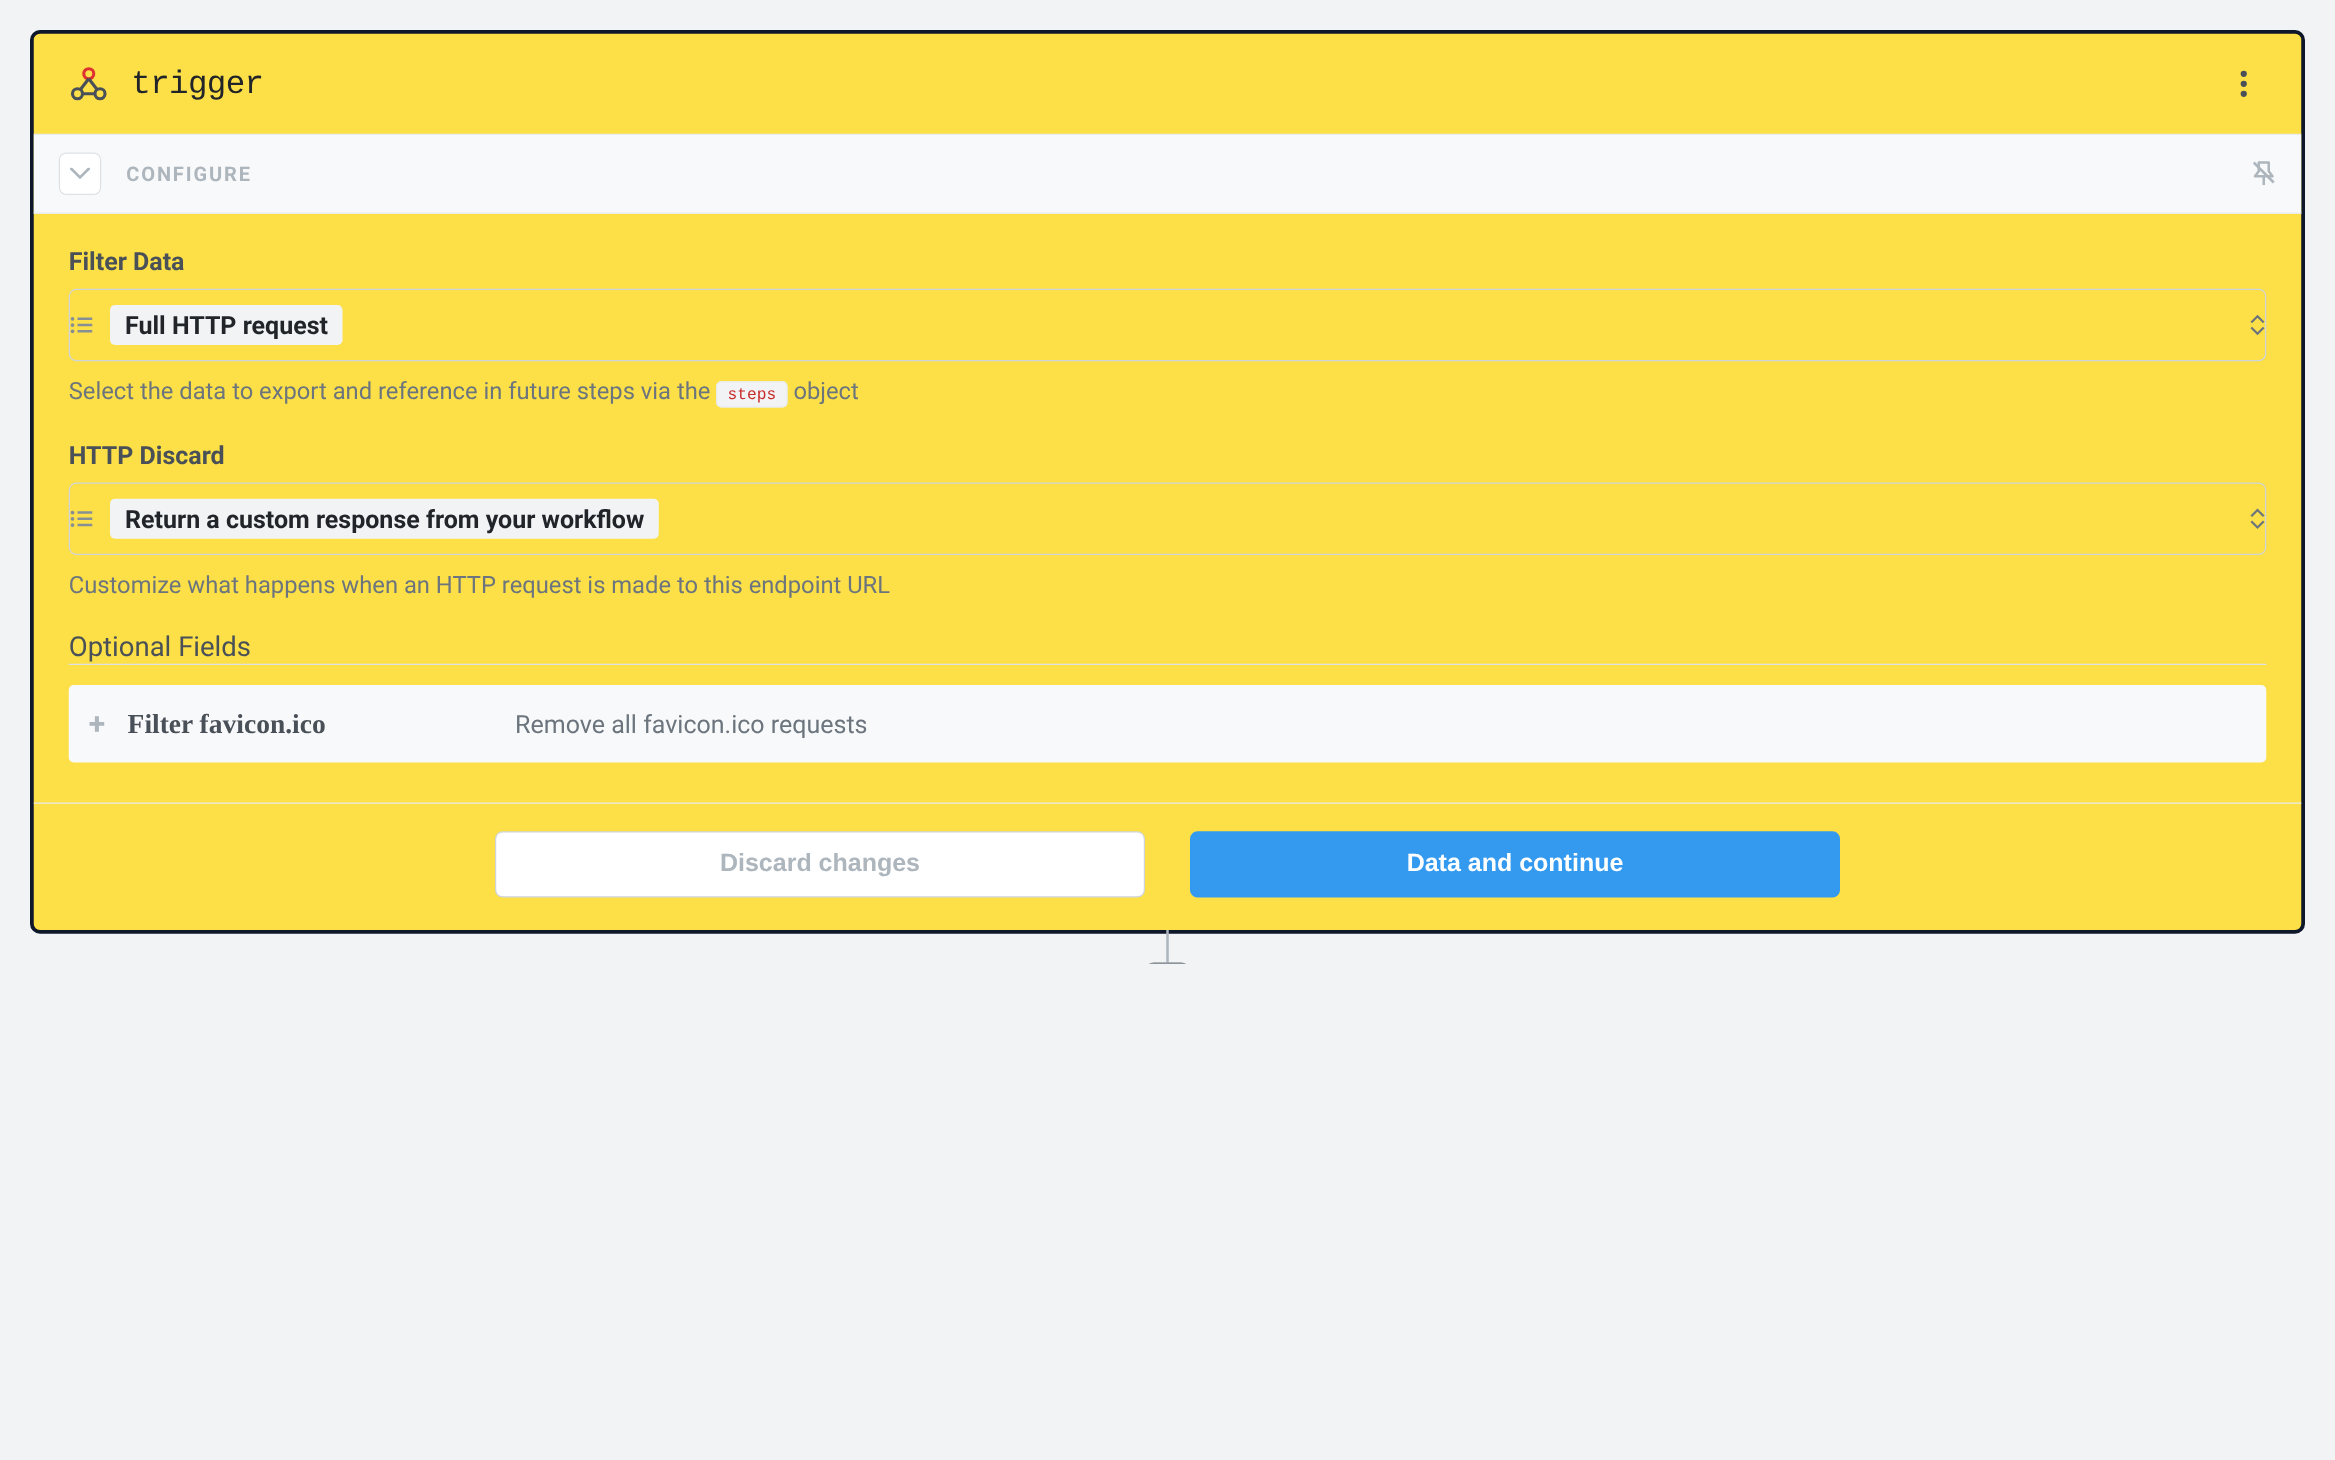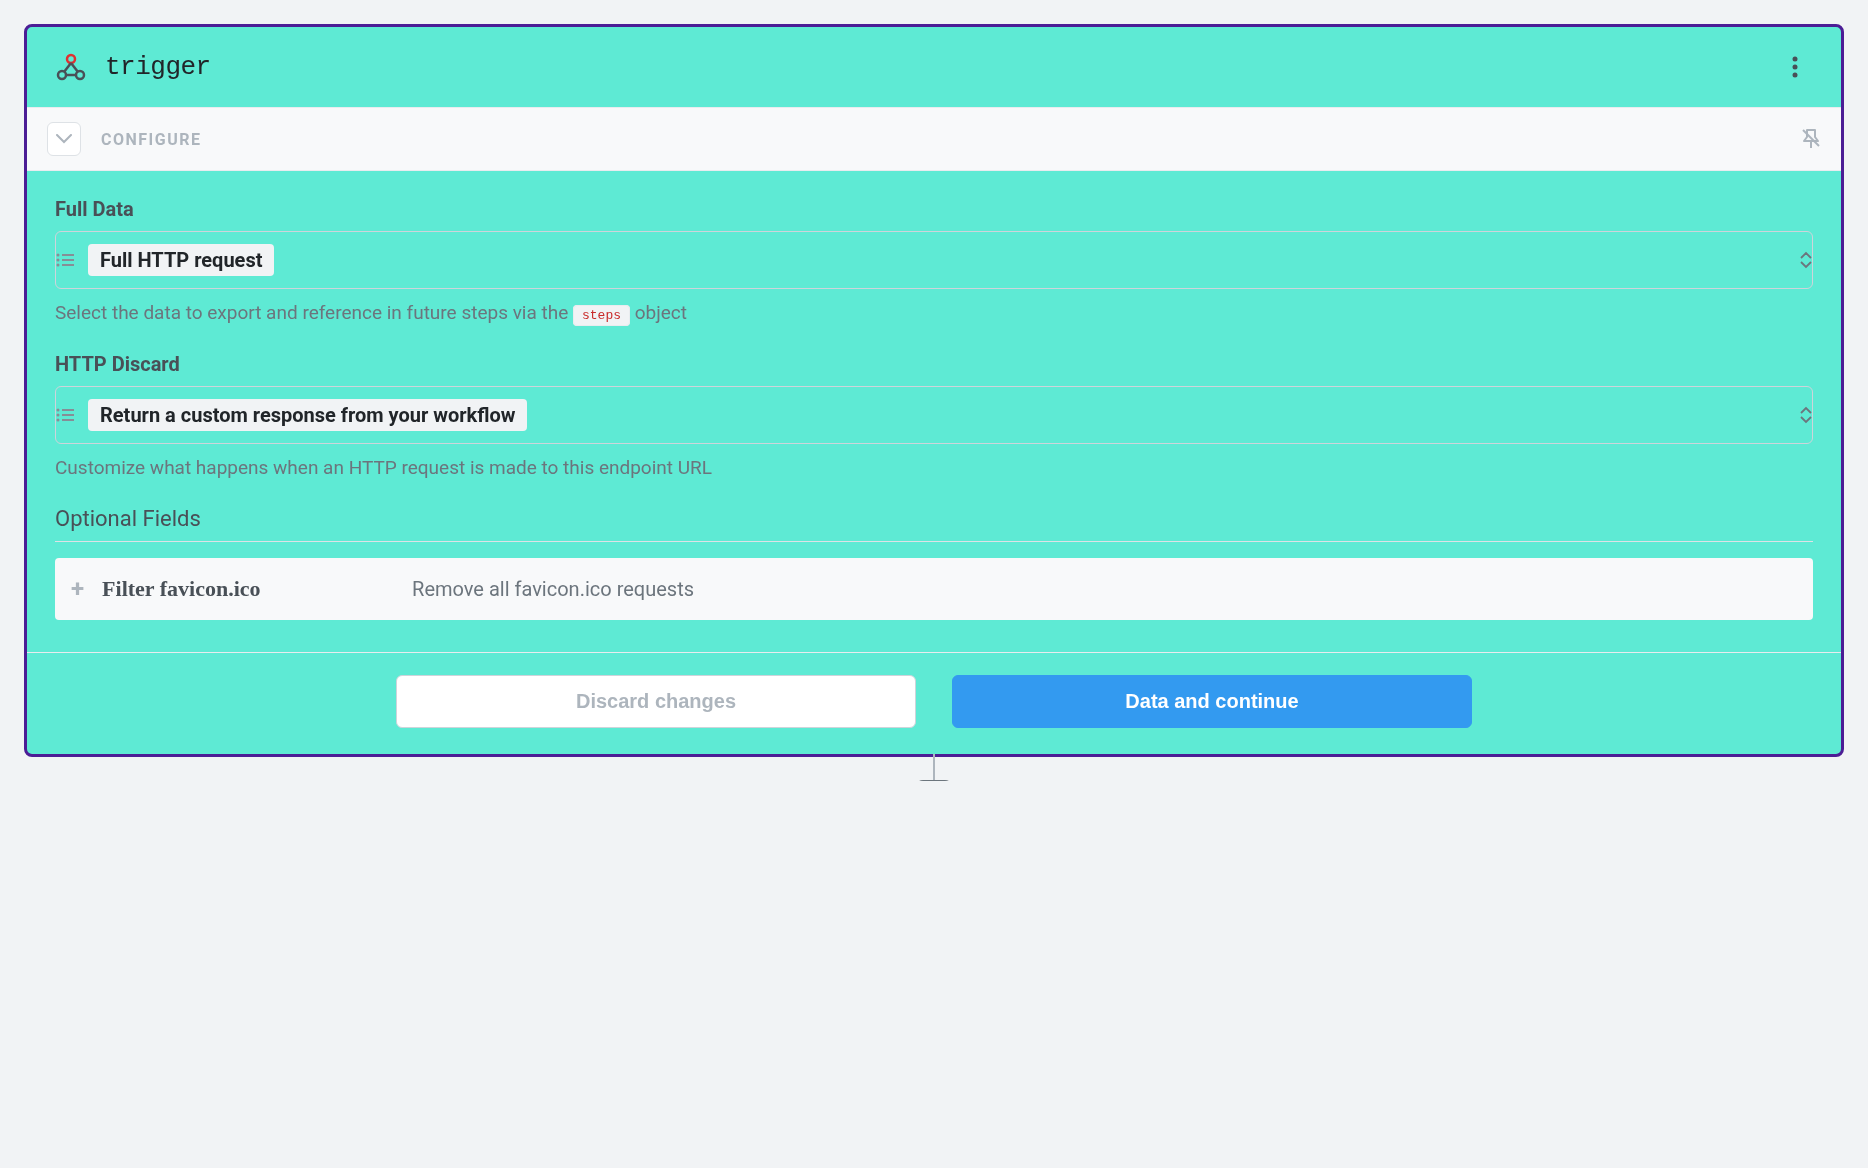--- a/index.html
+++ b/index.html
@@ -3,22 +3,22 @@
 <meta charset="utf-8">
 <style>
 * { box-sizing: border-box; margin: 0; padding: 0; }
 body {
   font-family: -apple-system, BlinkMacSystemFont, "Segoe UI", Roboto, Helvetica, Arial, sans-serif;
   background: #f1f3f5;
   padding: 24px;
   color: #212529;
 }
 .card {
-  background: #5eead4;
-  border: 3px solid #4c1d95;
+  background: #fde047;
+  border: 3px solid #0f172a;
   border-radius: 8px;
   overflow: visible;
   position: relative;
 }
 .card-header {
   display: flex;
   align-items: center;
   padding: 22px 28px;
   border-bottom: 1px solid #e9ecef;
 }
@@ -130,21 +130,21 @@
   border: 1px solid #e9ecef;
   border-radius: 4px;
   padding: 2px 8px;
   color: #c92a2a;
   font-size: 13px;
 }
 .optional-header {
   font-size: 22px;
   font-weight: 400;
   color: #495057;
-  padding-bottom: 10px;
+  padding-bottom: 0;
   border-bottom: 1px solid #dee2e6;
   margin-bottom: 16px;
 }
 .optional-row {
   display: flex;
   align-items: center;
   padding: 18px 16px;
   background: #f8f9fa;
   border-radius: 4px;
   cursor: pointer;
@@ -262,21 +262,21 @@
       <svg width="20" height="22" viewBox="0 0 20 22">
         <path d="M6 2 L14 2 L14 9 L17 13 L3 13 L6 9 Z M10 13 L10 20" stroke="#adb5bd" stroke-width="2" fill="none" stroke-linejoin="round"></path>
         <line x1="2" y1="2" x2="18" y2="18" stroke="#adb5bd" stroke-width="2"></line>
       </svg>
     </div>
   </div>
 
   <div class="form-body">
 
     <div class="field-group">
-      <div class="field-label">Full Data</div>
+      <div class="field-label">Filter Data</div>
       <div class="select-box">
         <span class="list-icon">
           <svg width="18" height="14" viewBox="0 0 18 14">
             <circle cx="2" cy="2" r="1.5" fill="#868e96"></circle>
               <rect x="6" y="1" width="12" height="2" fill="#868e96"></rect>
             <circle cx="2" cy="7" r="1.5" fill="#868e96"></circle>
               <rect x="6" y="6" width="12" height="2" fill="#868e96"></rect>
             <circle cx="2" cy="12" r="1.5" fill="#868e96"></circle>
               <rect x="6" y="11" width="12" height="2" fill="#868e96"></rect>
           </svg>

